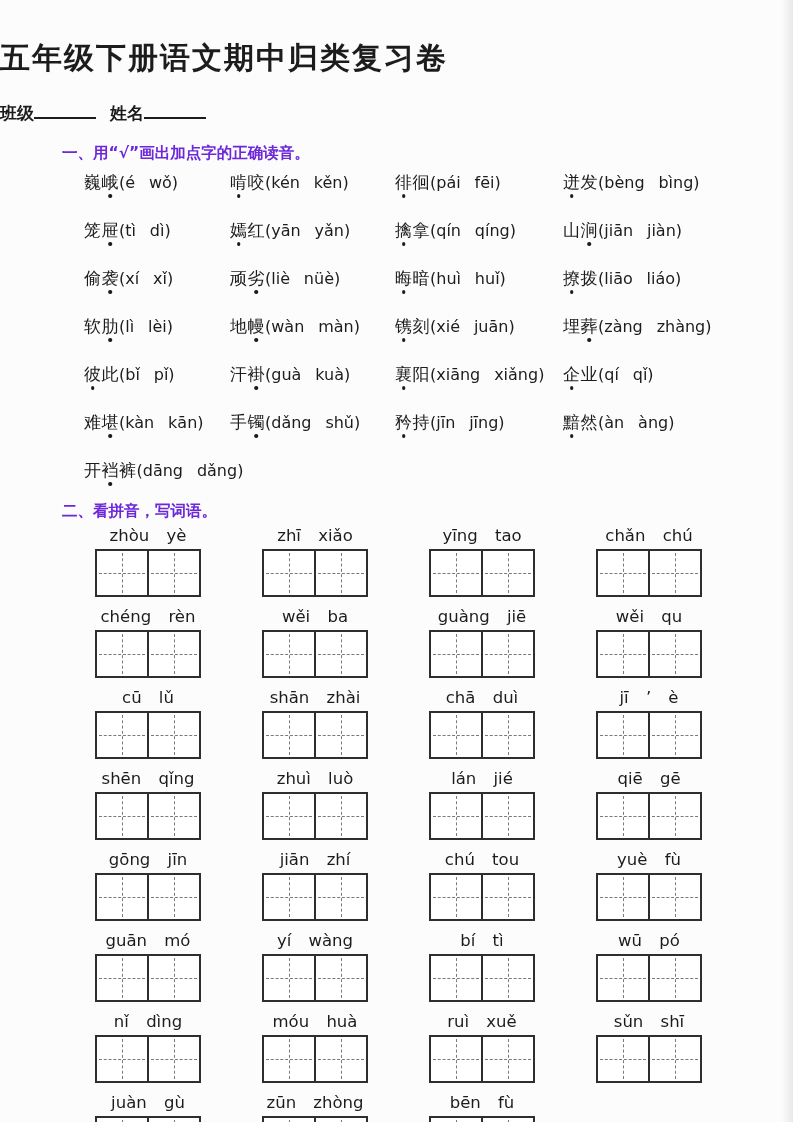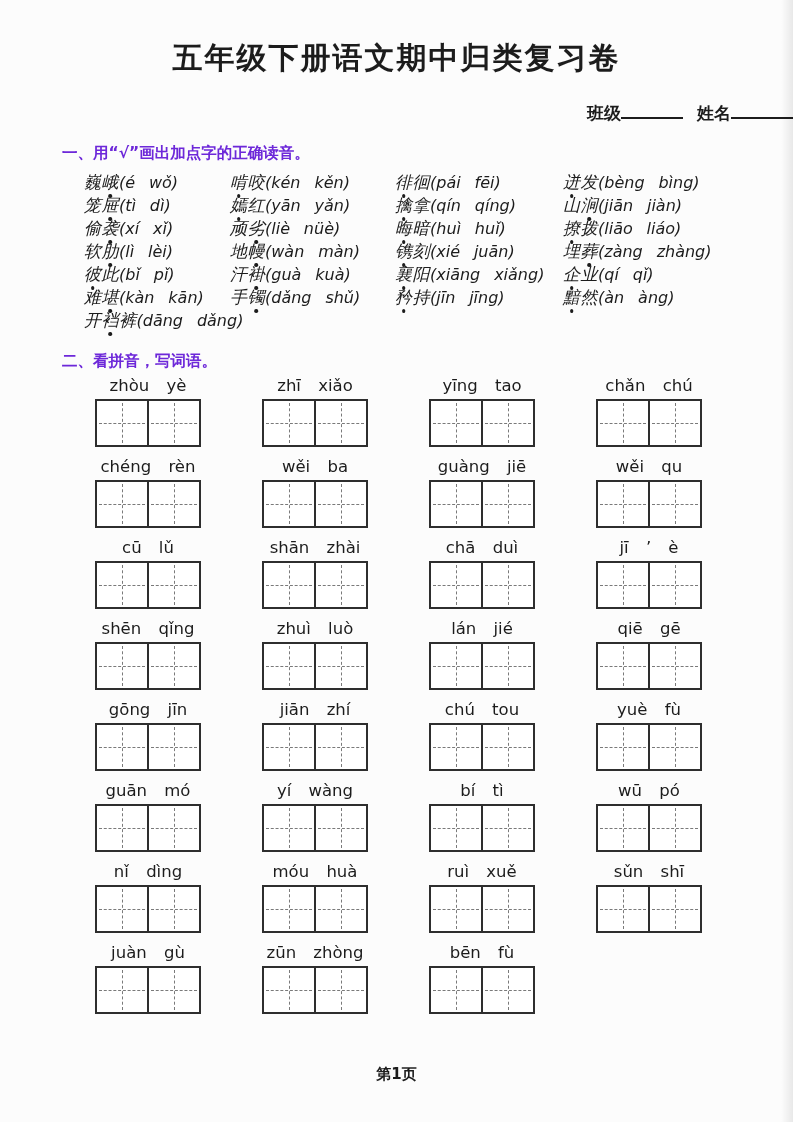--- a/index.html
+++ b/index.html
@@ -15,29 +15,29 @@
     background:#fcfcfc;
     overflow:hidden;
   }
   .page::after{
     content:"";position:absolute;right:0;top:0;width:12px;height:100%;
     background:linear-gradient(to right,rgba(0,0,0,0),rgba(0,0,0,0.08));
     pointer-events:none;
   }
   .title{
     padding-top:40px;
-    text-align:center;
+    text-align:left;
     font-size:30px;
     font-weight:900;
     letter-spacing:2px;
     line-height:36px;
   }
   .classline{
     margin-top:26px;
-    text-align:right;
+    text-align:left;
     font-size:17px;
     font-weight:700;
     height:22px;
   }
   .fline{
     display:inline-block;
     width:62px;height:14px;
     border-bottom:2.2px solid #1c1c1c;
     margin-right:14px;
   }
@@ -49,23 +49,22 @@
     font-weight:700;
     font-size:15.5px;
     line-height:18px;
   }
   
   .s1grid{
     margin-left:84px;
     margin-top:9px;
     display:grid;
     grid-template-columns:146px 165px 168px auto;
-    row-gap:0;
+    row-gap:25px;
     font-size:17px;
-    font-style:italic;
   }
   .s1item{white-space:nowrap;line-height:22px;}
   .cn{letter-spacing:0.5px;}
   .dotted{position:relative;}
   .dotted::after{
     content:"";
     position:absolute;
     left:50%;bottom:-6px;
     transform:translateX(-50%);
     width:3.6px;height:3.6px;

